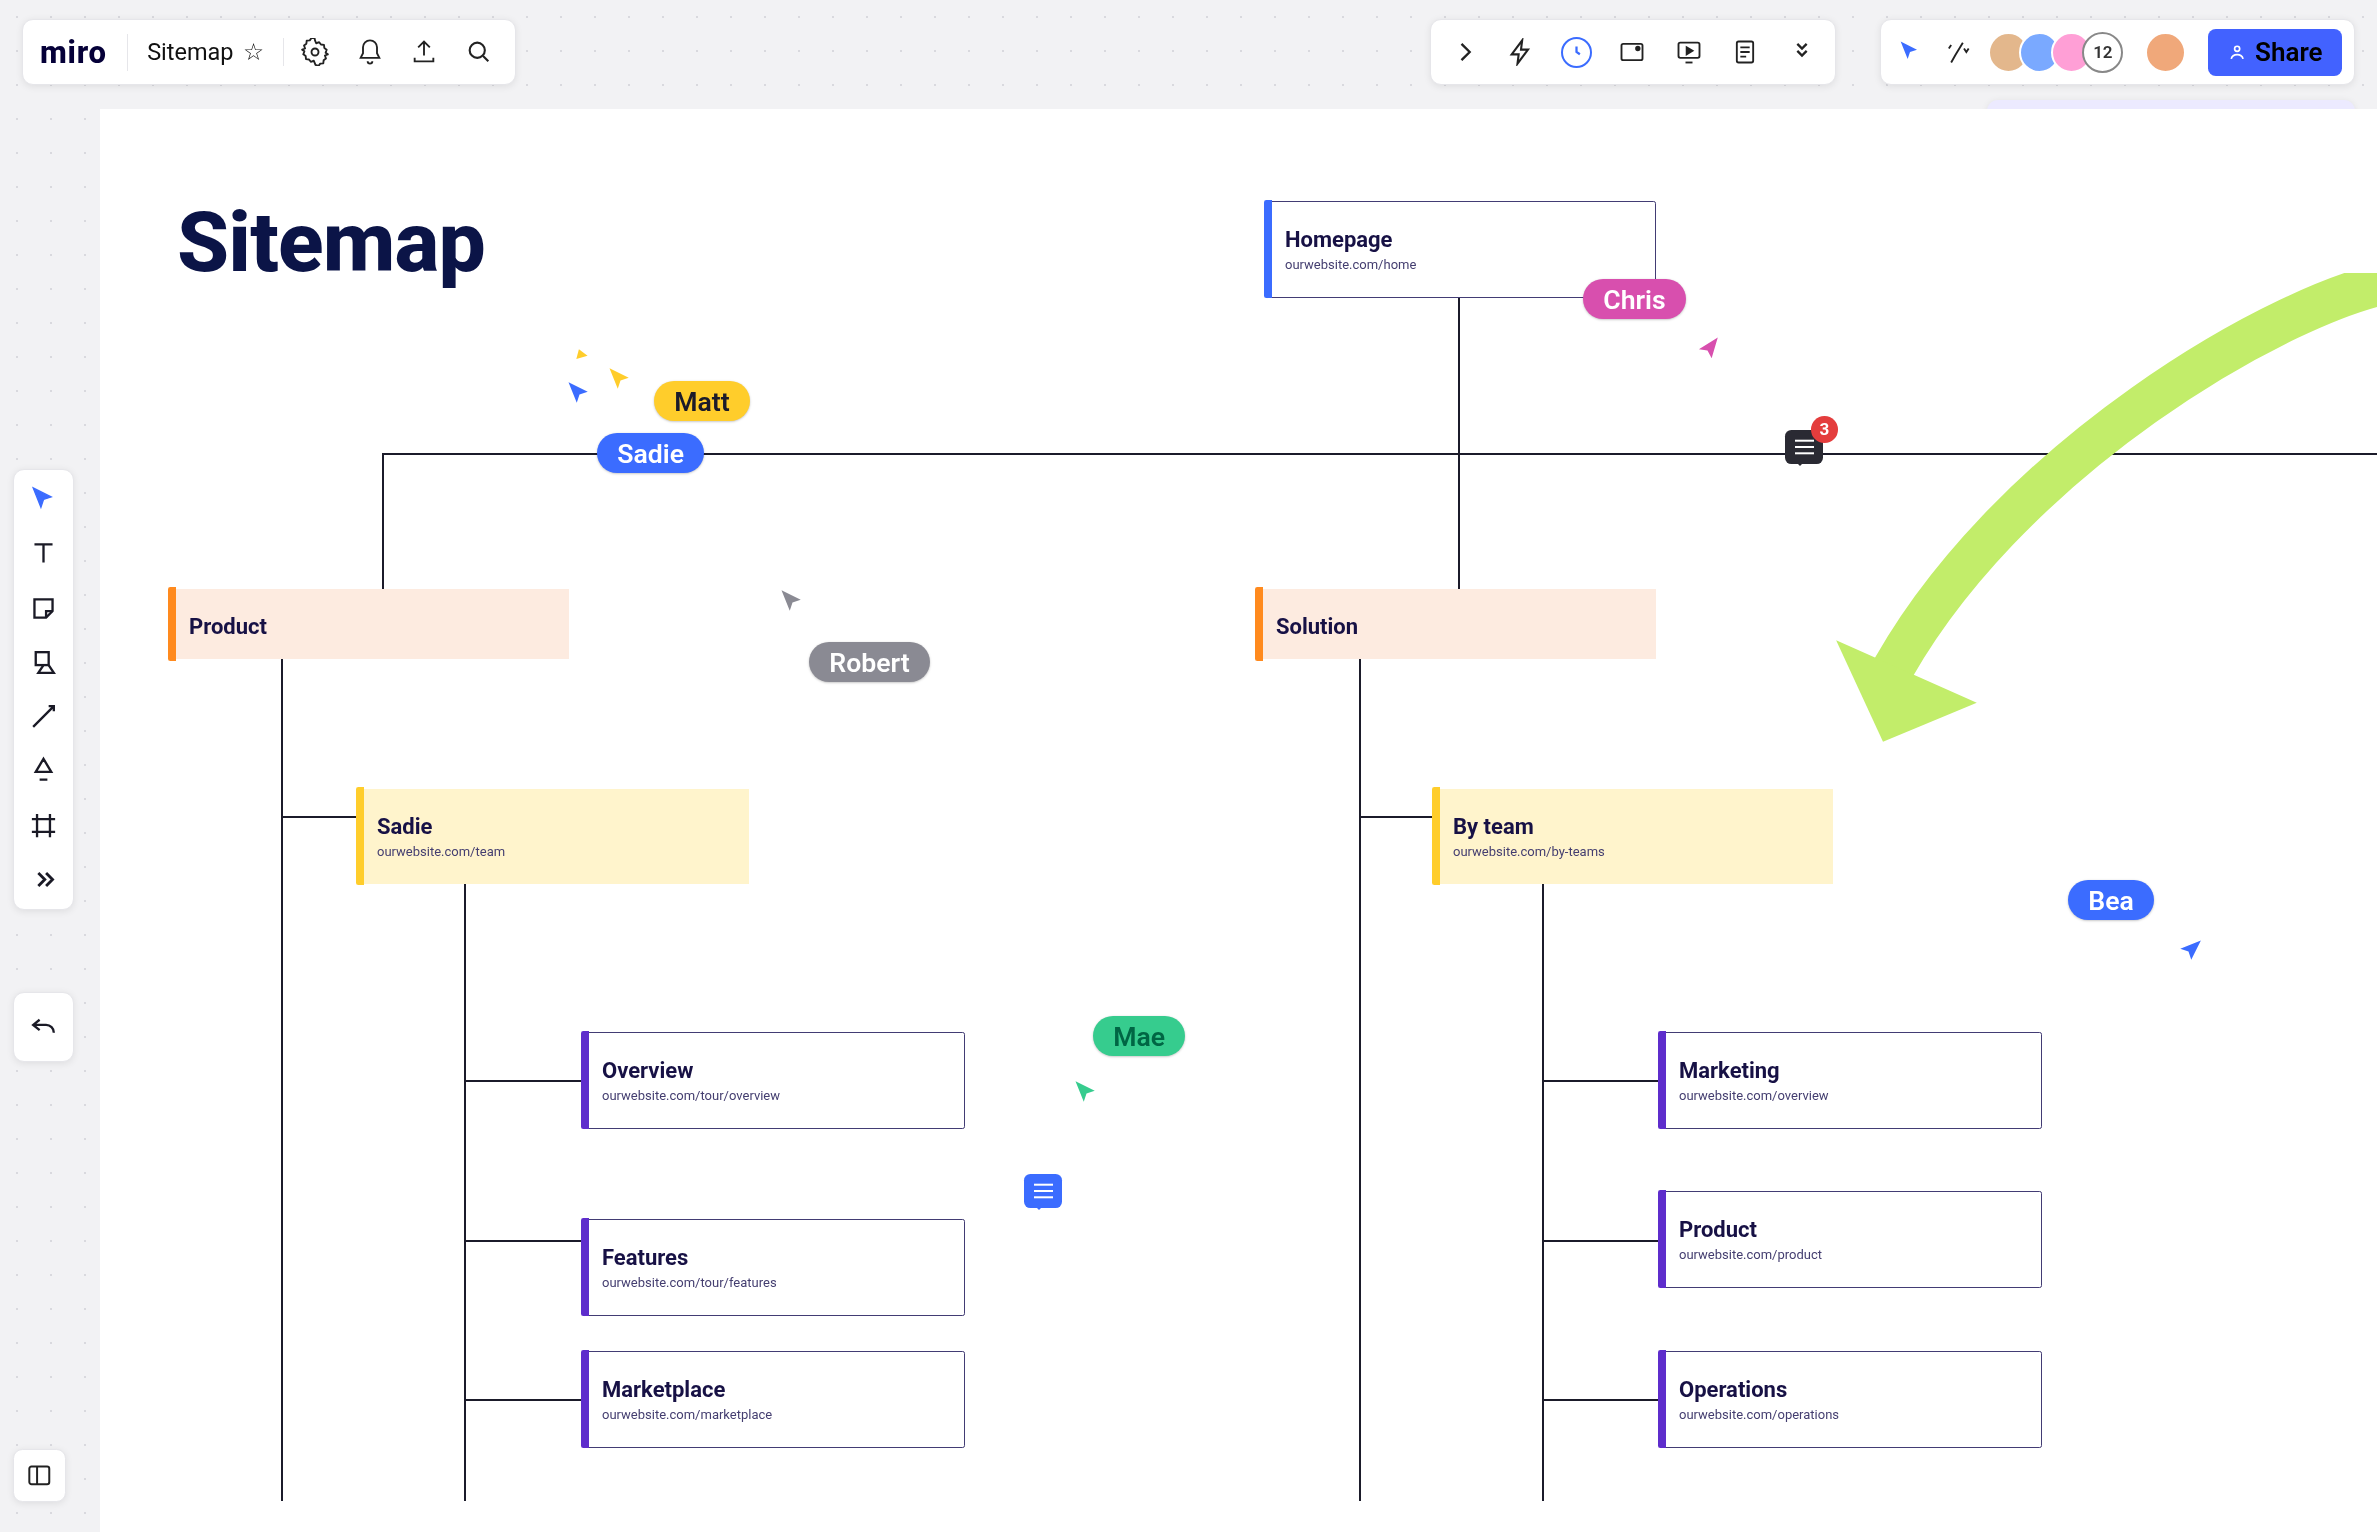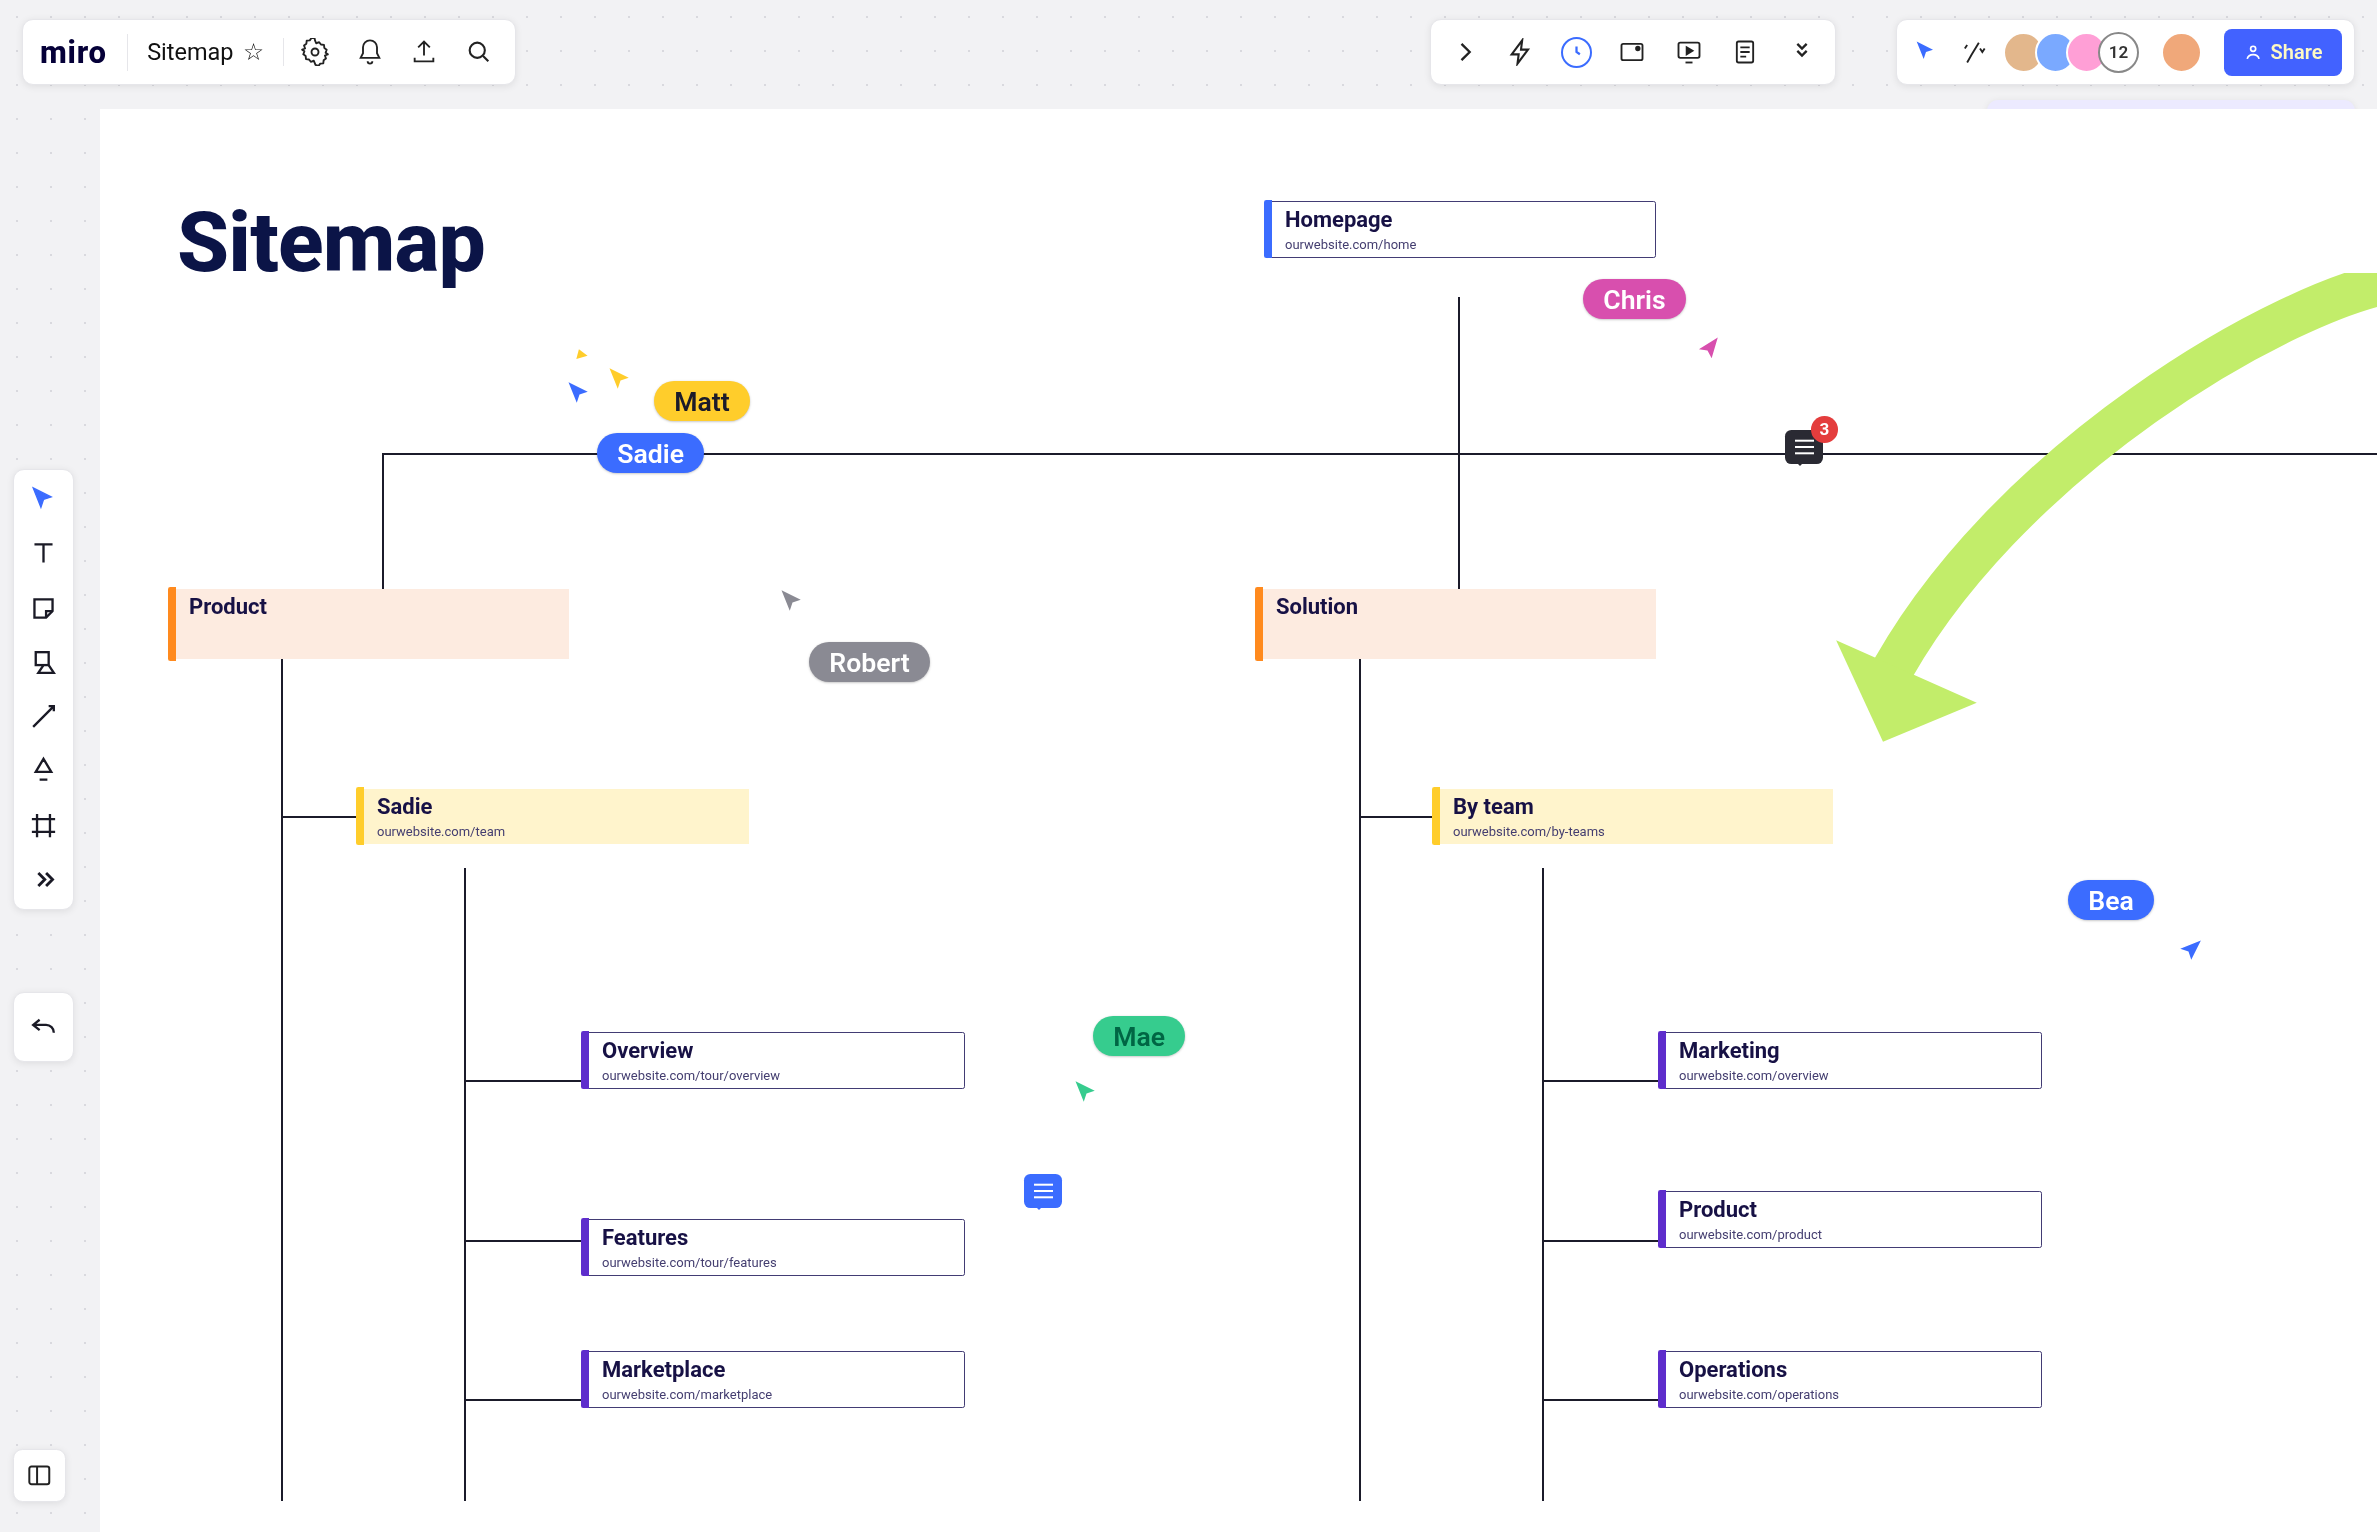--- a/index.html
+++ b/index.html
@@ -55,21 +55,21 @@
   .top-right-b{right:22px;padding:0 12.5px;gap:14px}
   .tr-ico{width:33px;height:33px;display:flex;align-items:center;justify-content:center;color:#222}
   .tr-ico svg{width:28px;height:28px}
   .tr-ico.circle{border:2.3px solid var(--brand-blue);border-radius:50%}
   .avatars{display:flex;align-items:center}
   .avatar,.avatar-count{width:41px;height:41px;border-radius:50%;border:2.3px solid #fff;margin-left:-9.4px;display:flex;align-items:center;justify-content:center;font-size:17px;font-weight:600}
   .avatar:first-child{margin-left:0}
   .avatar-count{background:#fff;border:2.3px solid #888;color:#333}
   .share-btn{
     margin-left:7.8px;height:47px;padding:0 19px;border:none;border-radius:7.8px;
-    background:var(--brand-blue2);color:#fef9c3;font-size:20px;font-weight:600;display:flex;align-items:center;gap:7.8px;cursor:pointer;
+    background:var(--brand-blue2);color:#000000;font-size:26px;font-weight:600;display:flex;align-items:center;gap:7.8px;cursor:pointer;
   }
   .share-btn svg{width:20.3px;height:20.3px}
 
   
   .timer{
     position:absolute;right:22px;top:100px;width:368px;height:117px;
     background:#eceaff;border-radius:11px;box-shadow:var(--panel-shadow);
     padding:11px 17px;display:flex;align-items:flex-start;gap:14px;
   }
   .timer-main{font-size:58px;font-weight:700;color:#05003e;letter-spacing:1.6px;line-height:1}
@@ -107,21 +107,21 @@
   }
   .zoom button{background:none;border:none;font-size:31px;font-weight:400;cursor:pointer;color:#222;line-height:1}
   .zoom .val{font-size:19px;font-weight:600}
   .help{width:42px;height:42px;border-radius:50%;background:#000;color:#fff;display:flex;align-items:center;justify-content:center;font-size:23.5px;font-weight:700}
 
   
   .frame{position:absolute;left:100px;top:109px;right:0;bottom:0;background:#fff;border-radius:0}
   .canvas{position:absolute;inset:0}
   .title{position:absolute;left:77px;top:84px;font-size:84px;font-weight:800;color:#0b1447;letter-spacing:-0.8px}
 
-  .node{position:absolute;border:1.6px solid #423c74;border-radius:2.3px;background:#fff;padding:5px 19px}
+  .node{position:absolute;border:1.6px solid #423c74;border-radius:2.3px;background:#fff;padding:25px 19px}
   .node .h{font-size:22px;font-weight:700;color:#171145}
   .node .u{font-size:13px;color:#443e70;margin-top:4.7px}
   .node .bar{position:absolute;left:-1.6px;top:-1.6px;bottom:-1.6px;width:7.8px;border-radius:2.3px 0 0 2.3px}
 
   .node.cat{background:var(--pinkish);border:none;border-radius:0}
   .node.cat .h{font-size:22px}
   .node.sub{background:var(--lemon);border:none;border-radius:0}
 
   .conn{position:absolute;background:#1b1b2a}
 

